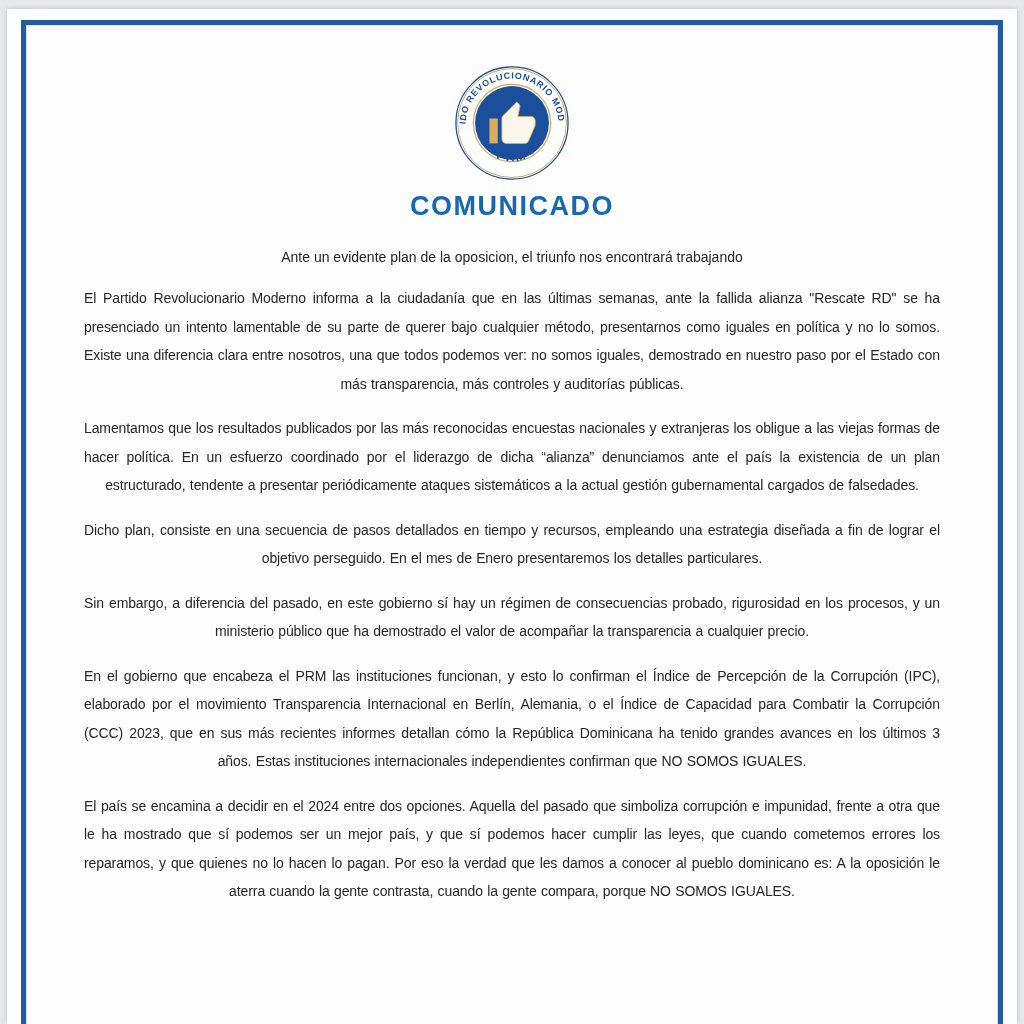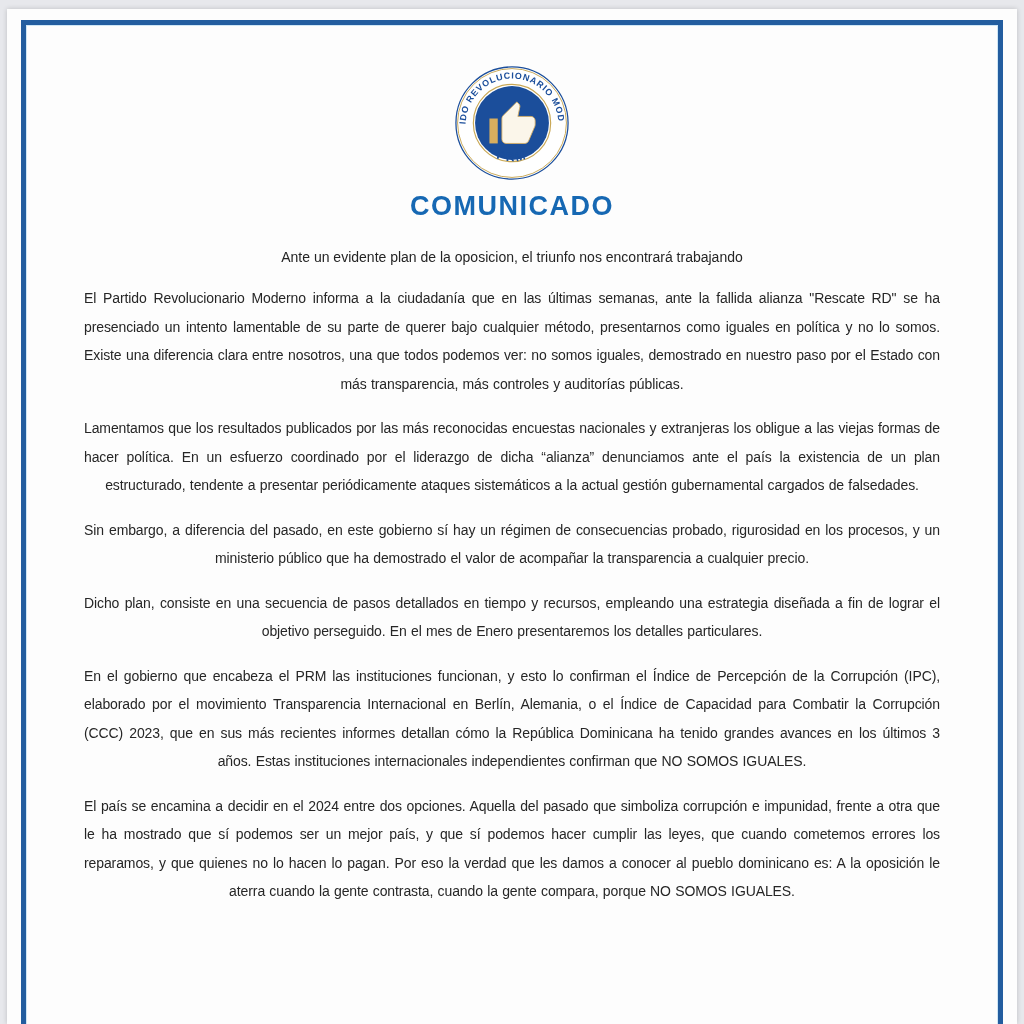--- a/index.html
+++ b/index.html
@@ -109,22 +109,22 @@
             </text>
           </svg>
         </div>
 
         <h1 class="doc-title">COMUNICADO</h1>
 
         <p class="subtitle">Ante un evidente plan de la oposicion, el triunfo nos encontrará trabajando</p>
 
         <p class="body-par">El Partido Revolucionario Moderno informa a la ciudadanía que en las últimas semanas, ante la fallida alianza "Rescate RD" se ha presenciado un intento lamentable de su parte de querer bajo cualquier método, presentarnos como iguales en política y no lo somos. Existe una diferencia clara entre nosotros, una que todos podemos ver: no somos iguales, demostrado en nuestro paso por el Estado con más transparencia, más controles y auditorías públicas.</p>
         <p class="body-par">Lamentamos que los resultados publicados por las más reconocidas encuestas nacionales y extranjeras los obligue a las viejas formas de hacer política. En un esfuerzo coordinado por el liderazgo de dicha “alianza” denunciamos ante el país la existencia de un plan estructurado, tendente a presentar periódicamente ataques sistemáticos a la actual gestión gubernamental cargados de falsedades.</p>
+        <p class="body-par">Dicho plan, consiste en una secuencia de pasos detallados en tiempo y recursos, empleando una estrategia diseñada a fin de lograr el objetivo perseguido. En el mes de Enero presentaremos los detalles particulares.</p>
         <p class="body-par">Sin embargo, a diferencia del pasado, en este gobierno sí hay un régimen de consecuencias probado, rigurosidad en los procesos, y un ministerio público que ha demostrado el valor de acompañar la transparencia a cualquier precio.</p>
-        <p class="body-par">Dicho plan, consiste en una secuencia de pasos detallados en tiempo y recursos, empleando una estrategia diseñada a fin de lograr el objetivo perseguido. En el mes de Enero presentaremos los detalles particulares.</p>
         <p class="body-par">En el gobierno que encabeza el PRM las instituciones funcionan, y esto lo confirman el Índice de Percepción de la Corrupción (IPC), elaborado por el movimiento Transparencia Internacional en Berlín, Alemania, o el Índice de Capacidad para Combatir la Corrupción (CCC) 2023, que en sus más recientes informes detallan cómo la República Dominicana ha tenido grandes avances en los últimos 3 años. Estas instituciones internacionales independientes confirman que NO SOMOS IGUALES.</p>
         <p class="body-par">El país se encamina a decidir en el 2024 entre dos opciones. Aquella del pasado que simboliza corrupción e impunidad, frente a otra que le ha mostrado que sí podemos ser un mejor país, y que sí podemos hacer cumplir las leyes, que cuando cometemos errores los reparamos, y que quienes no lo hacen lo pagan. Por eso la verdad que les damos a conocer al pueblo dominicano es: A la oposición le aterra cuando la gente contrasta, cuando la gente compara, porque NO SOMOS IGUALES.</p>
         
         
 
       </div>
     </div>
   </div>
 </div>
 

